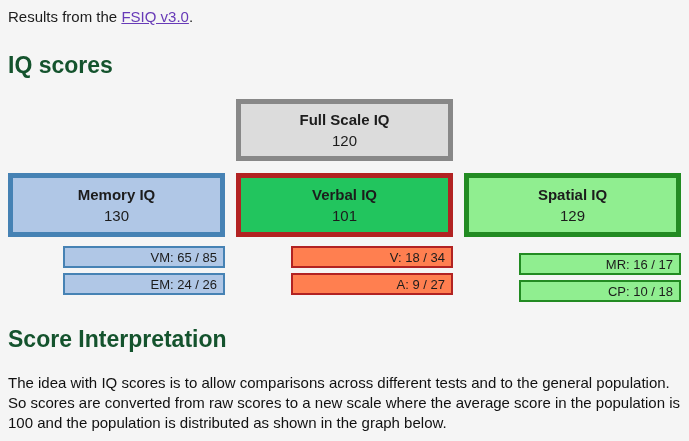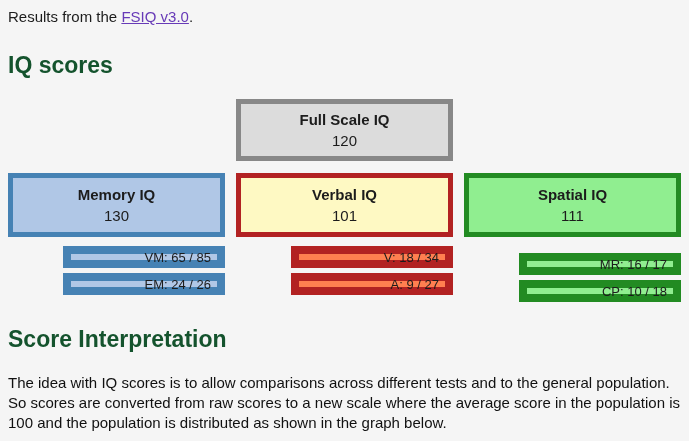--- a/index.html
+++ b/index.html
@@ -32,21 +32,21 @@
     box-sizing: border-box;
     display: flex; flex-direction: column;
     align-items: center; justify-content: center;
     text-align: center;
   }
   .row-top .main-box { height: 62px; }
   .box-label { font-weight: bold; font-size: 15px; line-height: 18px; }
   .box-score { font-size: 15px; line-height: 18px; margin-top: 3px; }
   .col { display: flex; flex-direction: column; }
   .sub-box {
-    border: 8px solid #4d7c0f;
+    border: 2px solid #4d7c0f;
     box-sizing: border-box;
     height: 22px; width: 162px;
     margin-left: auto; margin-top: 5px;
     display: flex; align-items: center; justify-content: flex-end;
     padding-right: 6px;
     font-size: 13px;
   }
   .col .sub-box.first { margin-top: 9px; }
   .interp-para {
     font-size: 15px; line-height: 20px;
@@ -78,32 +78,32 @@
       <div class="col">
         <div class="main-box" style="background-color: rgb(176, 199, 230); border-color: rgb(70, 130, 180);">
           <div class="box-label">Memory IQ</div>
           <div class="box-score">130</div>
         </div>
         <div class="sub-box first" style="background-color: rgb(176, 199, 230); border-color: rgb(70, 130, 180);">VM: 65 / 85</div>
         <div class="sub-box" style="background-color: rgb(176, 199, 230); border-color: rgb(70, 130, 180);">EM: 24 / 26</div>
       </div>
 
       <div class="col">
-        <div class="main-box" style="background-color: #fef9c3; border-color: rgb(178, 34, 34);">
+        <div class="main-box" style="background-color: #22c55e; border-color: rgb(178, 34, 34);">
           <div class="box-label">Verbal IQ</div>
           <div class="box-score">101</div>
         </div>
         <div class="sub-box first" style="background-color: rgb(255, 127, 80); border-color: rgb(178, 34, 34);">V: 18 / 34</div>
         <div class="sub-box" style="background-color: rgb(255, 127, 80); border-color: rgb(178, 34, 34);">A: 9 / 27</div>
       </div>
 
       <div class="col">
         <div class="main-box" style="background-color: rgb(144, 238, 144); border-color: rgb(34, 139, 34);">
           <div class="box-label">Spatial IQ</div>
-          <div class="box-score">111</div>
+          <div class="box-score">129</div>
         </div>
         <div class="sub-box first" style="background-color: rgb(144, 238, 144); border-color: rgb(34, 139, 34); margin-top: 16px;">MR: 16 / 17</div>
         <div class="sub-box" style="background-color: rgb(144, 238, 144); border-color: rgb(34, 139, 34);">CP: 10 / 18</div>
       </div>
 
     </div>
   </div>
 
   <h1 class="second">Score Interpretation</h1>
 

